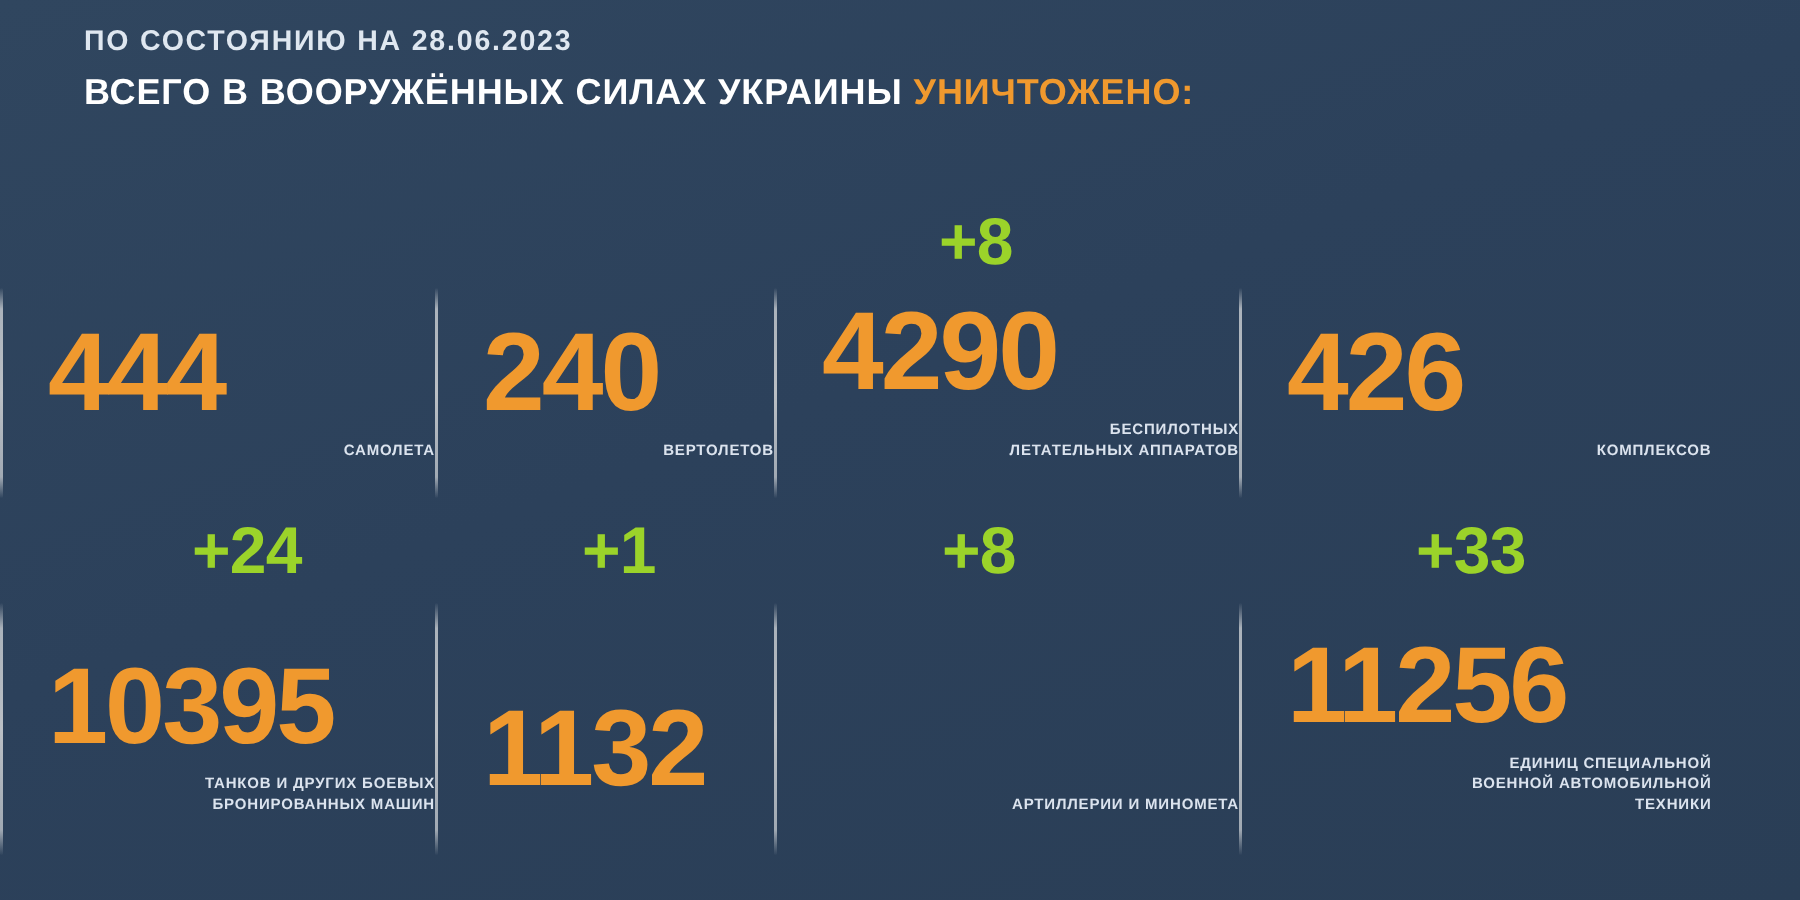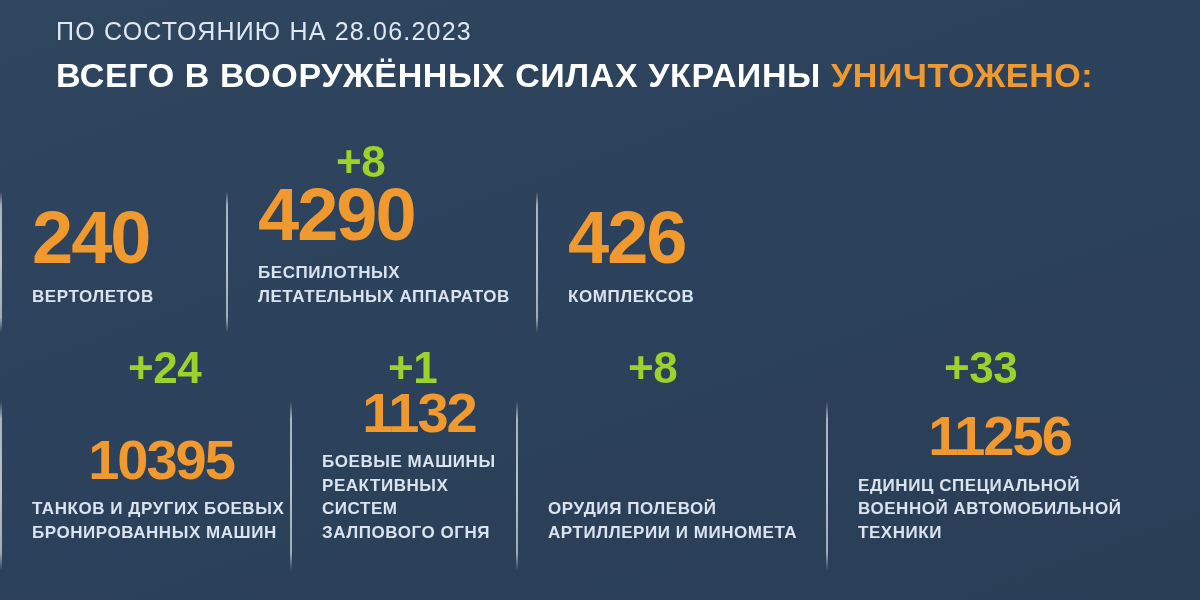--- a/index.html
+++ b/index.html
@@ -27,30 +27,30 @@
 
   
   .header {
     position: absolute;
     left: 56px;
     top: 18px;
     right: 20px;
   }
   .header-date {
     color: #dfe7f0;
-    font-size: 25px;
-    font-weight: 400;
+    font-size: 19px;
+    font-weight: 700;
     letter-spacing: 1.2px;
     line-height: 1.1;
     text-transform: uppercase;
     margin-bottom: 10px;
     white-space: nowrap;
   }
   .header-title {
-    font-size: 34px;
+    font-size: 24px;
     font-weight: 700;
     letter-spacing: 0.6px;
     line-height: 1.12;
     text-transform: uppercase;
     white-space: nowrap;
   }
   .header-title .t-white { color: #ffffff; }
   .header-title .t-orange { color: #f0992e; }
 
   
@@ -118,49 +118,58 @@
   
   .value {
     color: #f0992e;
     font-weight: 700;
     line-height: 0.92;
     letter-spacing: -2px;
     white-space: nowrap;
     margin-bottom: 12px;
   }
   .row-1 .value { font-size: 74px; }
-  .row-2 .value { font-size: 56px; text-align: center; }
+  .row-2 .value { font-size: 72px; }
 
   .label {
     color: #dbe3ee;
-    font-size: 17px;
+    font-size: 10px;
     font-weight: 700;
     letter-spacing: 0.55px;
     line-height: 1.38;
     text-transform: uppercase;
+    text-align: right;
   }
   .label span { display: block; }
 </style>
 </head>
 <body>
 
 <div class="infographic">
 
   <div class="header">
     <div class="header-date">ПО СОСТОЯНИЮ НА 28.06.2023</div>
     <div class="header-title">
       <span class="t-white">ВСЕГО В ВООРУЖЁННЫХ СИЛАХ УКРАИНЫ</span>
       <span class="t-orange">УНИЧТОЖЕНО:</span>
     </div>
   </div>
 
   <div class="grid">
 
     <div class="row row-1">
 
+      <div class="cell c0">
+        <div class="divider"></div>
+
+        <div class="value">444</div>
+        <div class="label">
+          <span>САМОЛЕТА</span>
+        </div>
+      </div>
 
       <div class="cell c1">
         <div class="divider"></div>
 
         <div class="value">240</div>
         <div class="label">
           <span>ВЕРТОЛЕТОВ</span>
         </div>
       </div>
 
@@ -194,32 +203,26 @@
         <div class="label">
           <span>ТАНКОВ И ДРУГИХ БОЕВЫХ</span>
           <span>БРОНИРОВАННЫХ МАШИН</span>
         </div>
       </div>
 
       <div class="cell c1">
         <div class="divider"></div>
         <div class="delta" style="left:98px;">+1</div>
         <div class="value">1132</div>
-        <div class="label">
-          <span>БОЕВЫЕ МАШИНЫ</span>
-          <span>РЕАКТИВНЫХ СИСТЕМ</span>
-          <span>ЗАЛПОВОГО ОГНЯ</span>
-        </div>
       </div>
 
       <div class="cell c2">
         <div class="divider"></div>
         <div class="delta" style="left:112px;">+8</div>
         <div class="label">
-          <span>ОРУДИЯ ПОЛЕВОЙ</span>
           <span>АРТИЛЛЕРИИ И МИНОМЕТА</span>
         </div>
       </div>
 
       <div class="cell c3">
         <div class="divider"></div>
         <div class="delta" style="left:118px;">+33</div>
         <div class="value">11256</div>
         <div class="label">
           <span>ЕДИНИЦ СПЕЦИАЛЬНОЙ</span>

